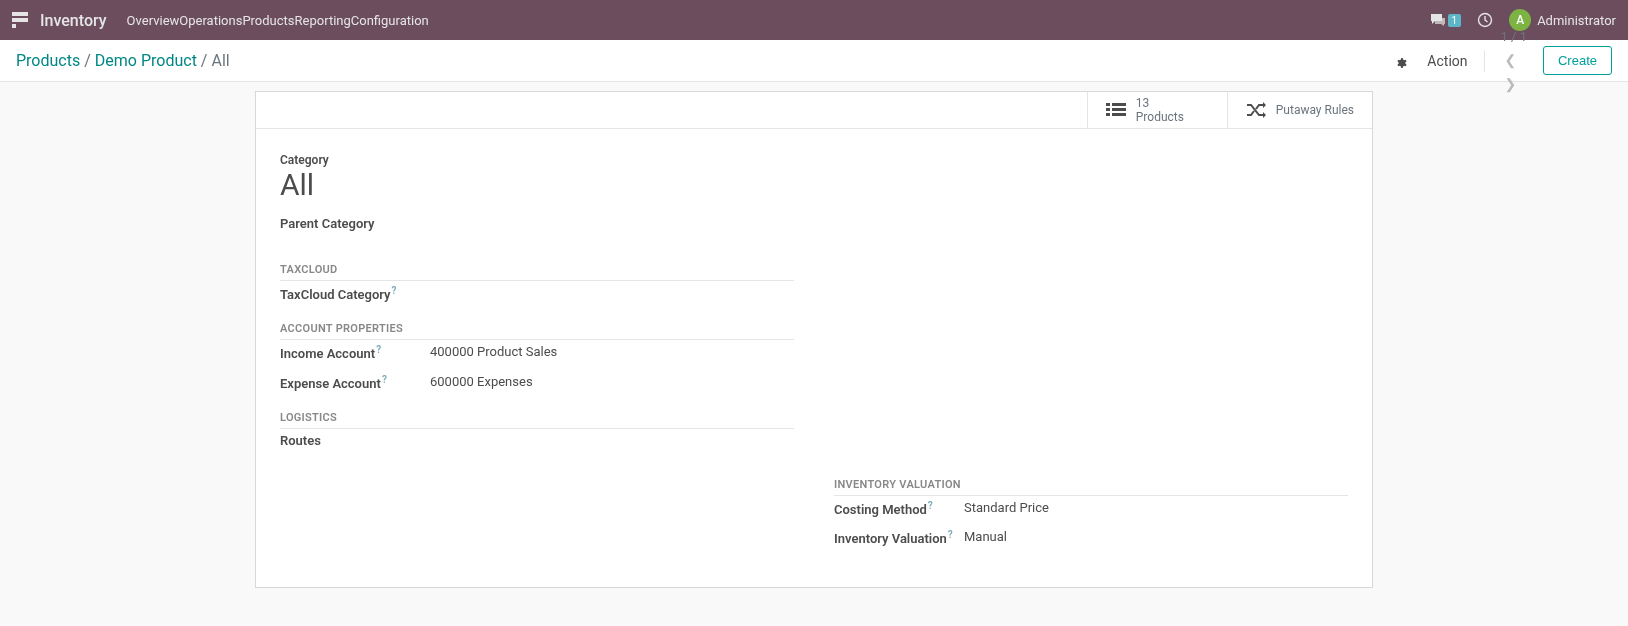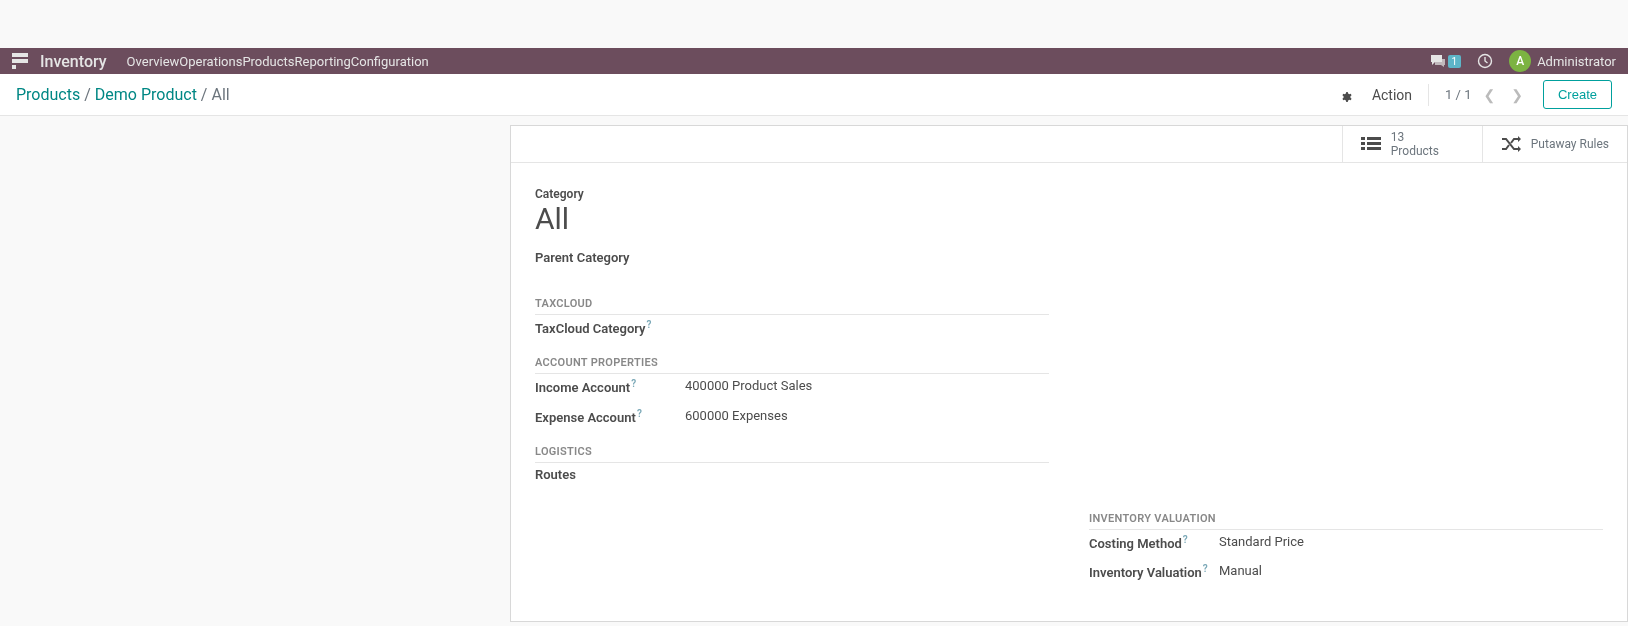--- a/index.html
+++ b/index.html
@@ -1,45 +1,45 @@
 <!DOCTYPE html>
 <html><head>
 <meta charset="utf-8">
 <style>
 * { margin:0; padding:0; box-sizing:border-box; }
 body { font-family:-apple-system,BlinkMacSystemFont,"Segoe UI",Roboto,"Helvetica Neue",Arial,sans-serif; font-size:13px; color:#4c4c4c; background:#f9f9f9; }
 
 
-.topnav { background:#6c4d5d; height:26px; display:flex; align-items:center; color:#e5e5e5; padding:0 12px;margin-top:48px; }
+.topnav { background:#6c4d5d; height:40px; display:flex; align-items:center; color:#e5e5e5; padding:0 12px; }
 .apps-icon { width:16px; height:16px; display:inline-flex; flex-wrap:wrap; justify-content:space-between; align-content:space-between; margin-right:12px; }
 .apps-icon span { width:4px; height:4px; background:#e5e5e5; }
 .brand { font-size:16px; font-weight:500; margin-right:20px; }
 .nav-items { display:flex; }
 .nav-item { cursor:pointer; font-size:13px; }
 .topnav-right { margin-left:auto; display:flex; align-items:center; gap:16px; }
 .chat-wrap { position:relative; display:flex; align-items:center; cursor:pointer; }
 .chat-badge { background:#5db5c8; color:#fff; font-size:10px; padding:0 4px; border-radius:2px; line-height:13px; margin-left:2px; }
 .avatar { width:22px; height:22px; border-radius:50%; background:#7cb342; color:#fff; display:flex; align-items:center; justify-content:center; font-size:12px; font-weight:500; }
 .user-wrap { display:flex; align-items:center; gap:6px; cursor:pointer; }
 
 
 .ctrl { background:#fff; border-bottom:1px solid #e5e5e5; height:42px; display:flex; align-items:center; padding:0 16px; }
 .crumbs { display:flex; align-items:center; gap:4px; font-size:16px; }
 .crumb-link { color:#008784; cursor:pointer; }
 .crumb-sep { color:#6c757d; }
 .crumb-cur { color:#6c757d; }
 .ctrl-right { margin-left:auto; display:flex; align-items:center; gap:16px; }
 .action-btn { display:flex; align-items:flex-end; gap:20px; color:#4c4c4c; cursor:pointer; font-size:14px; }
 .pager-sep { width:1px; height:22px; background:#e5e5e5; }
-.pager { display:flex; align-items:center; gap:8px; color:#6c757d; font-size:13px; }
+.pager { display:flex; align-items:flex-start; gap:8px; color:#6c757d; font-size:13px;flex-direction:column; }
 .pager-arrow { color:#bbb; cursor:pointer; font-size:14px; padding:0 4px; }
 .create-btn { background:#fff; border:1px solid #00a09d; color:#00a09d; padding:6px 14px; cursor:pointer; font-size:13px; border-radius:3px; }
 
 
-.sheet-wrap { display:flex; justify-content:flex-end; padding-top:9px; }
+.sheet-wrap { display:flex; justify-content:center; padding-top:9px; }
 .sheet { width:1118px; background:#fff; border:1px solid #d8d8d8; margin-top:0; }
 .stat-row { display:flex; justify-content:flex-end; border-bottom:1px solid #e5e5e5; }
 .stat-btn { display:flex; align-items:center; gap:10px; padding:8px 18px; border-left:1px solid #e5e5e5; cursor:pointer; min-width:140px; height:36px; }
 .stat-txt { display:flex; flex-direction:column; font-size:12px; color:#6c757d; line-height:1.2; }
 .sheet-body { padding:24px 24px 28px 24px; }
 .cat-label { font-size:12px; color:#4c4c4c; font-weight:600; }
 .cat-name { font-size:30px; color:#4c4c4c; margin-top:0; margin-bottom:14px; }
 .field-row { display:flex; margin-bottom:12px; font-size:13px; }
 .field-label { font-weight:600; color:#4c4c4c; min-width:150px; }
 .field-val { color:#4c4c4c; }

